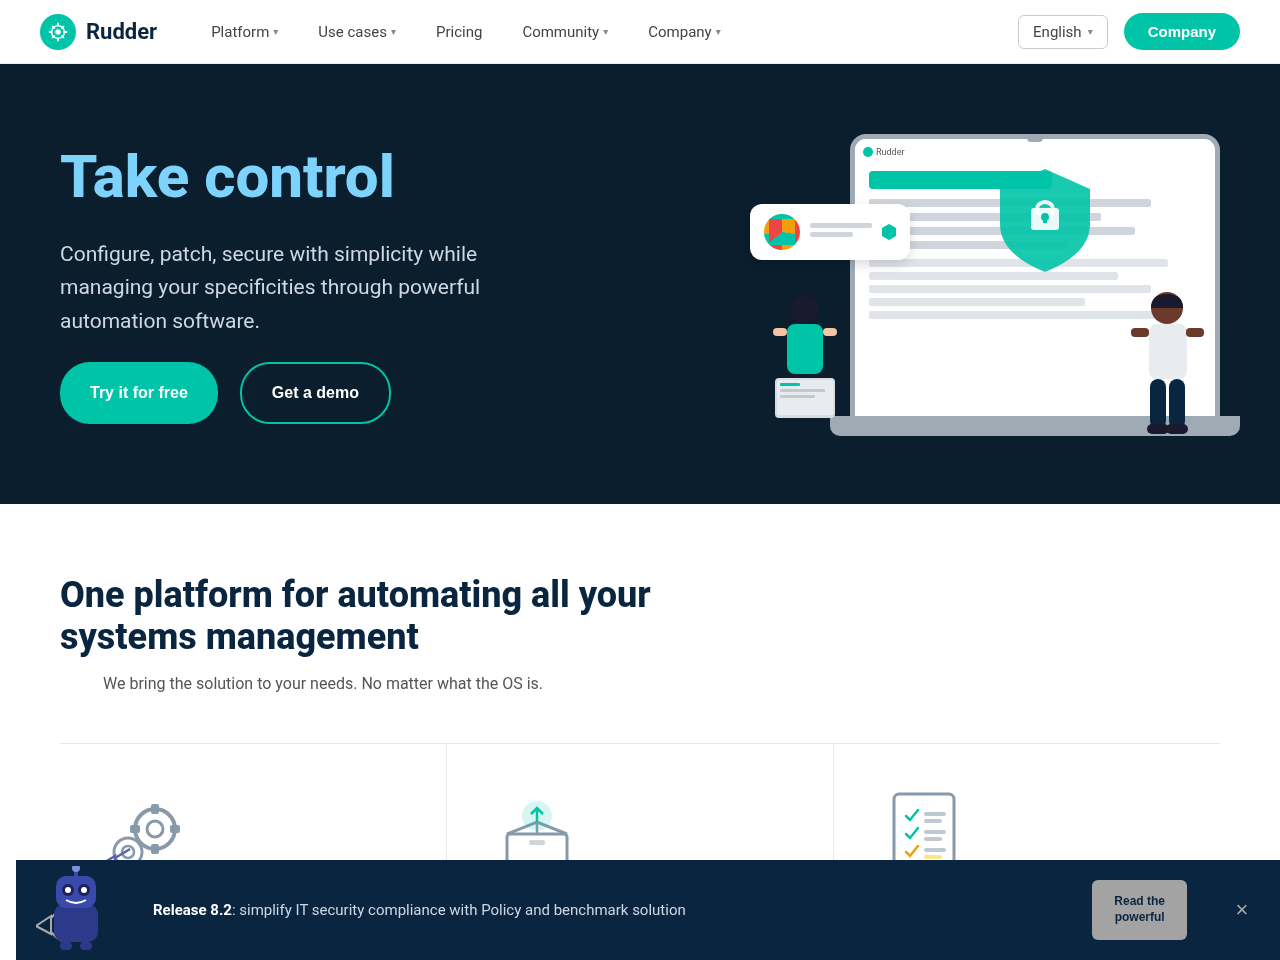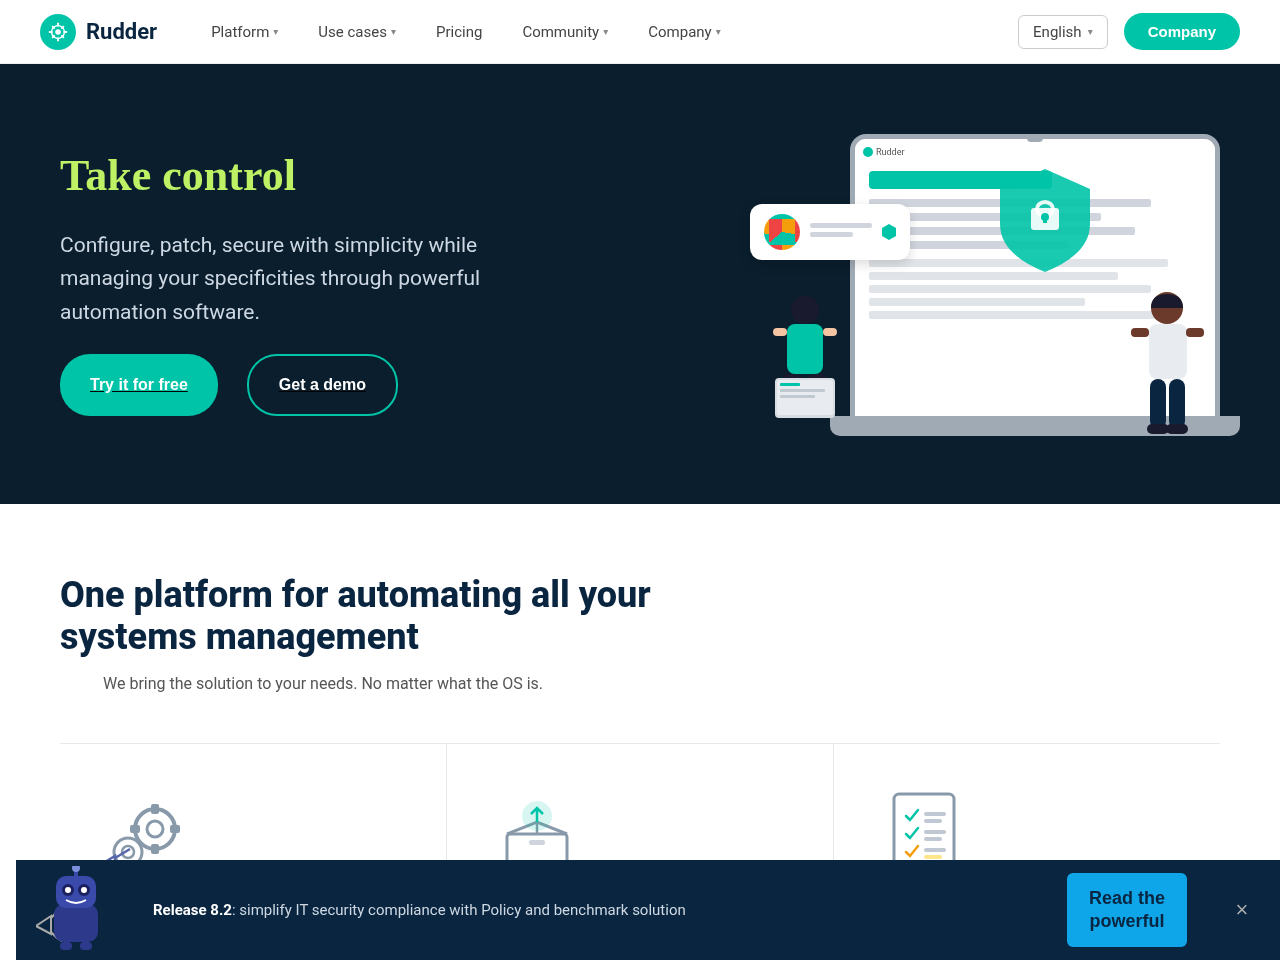--- a/index.html
+++ b/index.html
@@ -65,23 +65,23 @@
     .hero {
       background: #0a1e2d;
       min-height: 440px;
       display: flex;
       align-items: center;
       padding: 60px 60px 60px 60px;
       position: relative;
       overflow: hidden;
     }
     .hero-left { max-width: 550px; z-index: 2; }
-    .hero-title { font-size: 44px; font-weight: 800; color: #bef264; line-height: 1.1; margin-bottom: 28px; font-family: Liberation Serif, serif; }
+    .hero-title { font-size: 60px; font-weight: 800; color: #7dd3fc; line-height: 1.1; margin-bottom: 28px; }
     .hero-desc { font-size: 21px; color: #cdd8e3; line-height: 1.6; margin-bottom: 24px; max-width: 460px; }
-    .hero-buttons { display: flex; gap: 29px; text-decoration: underline; }
+    .hero-buttons { display: flex; gap: 22px; }
     .btn-primary {
       background: #00c4a7;
       color: #fff;
       border: none;
       border-radius: 30px;
       padding: 14px 30px;
       font-size: 16px; font-weight: 600;
       cursor: pointer;
     }
     .btn-outline {
@@ -159,26 +159,26 @@
       position: relative;
       bottom: 4px;
     }
     .banner-text {
       flex: 1;
       font-size: 15px; color: #cdd8e3;
       line-height: 1.5;
     }
     .banner-text strong { color: #fff; }
     .read-article-btn {
-      background: #0ea5e9;
+      background: #a3a3a3;
       color: #0a2540;
       border: none;
       border-radius: 6px;
       padding: 14px 22px;
-      font-size: 18px; font-weight: 600;
+      font-size: 12px; font-weight: 600;
       cursor: pointer;
       white-space: nowrap;
       line-height: 1.3;
       text-align: center;
     }
     .banner-close {
       width: 36px; height: 36px;
       background: transparent;
       border: none;
       color: #aaa;

